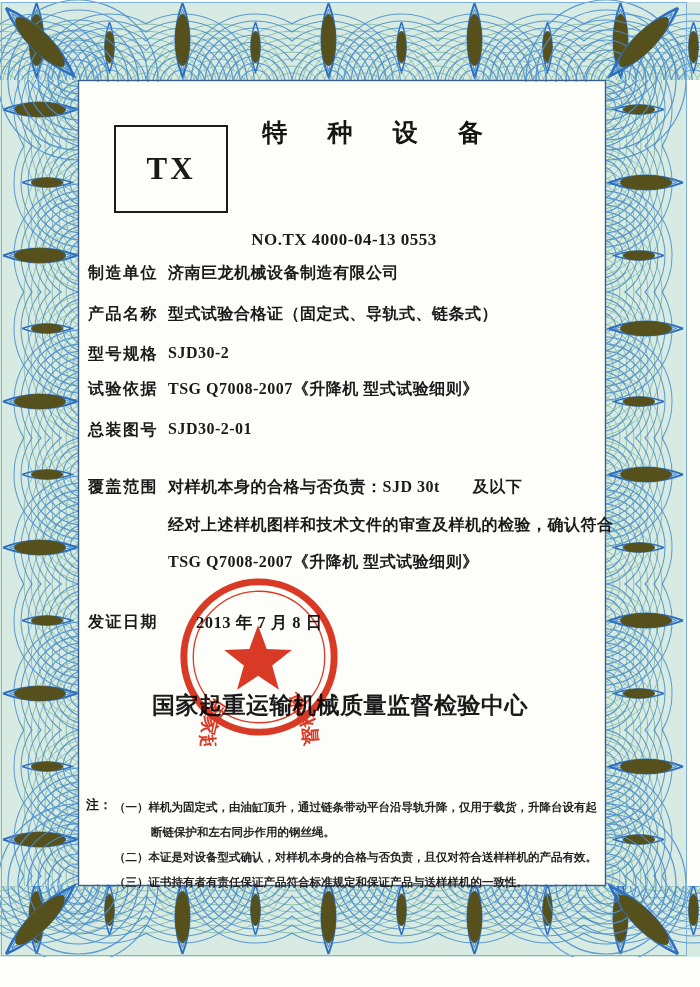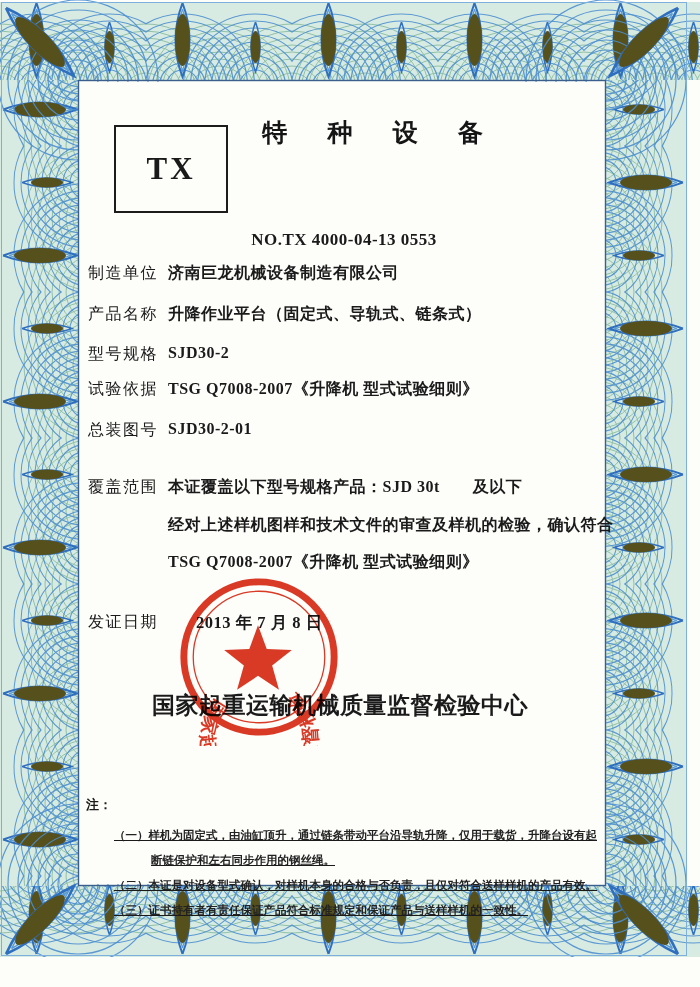--- a/index.html
+++ b/index.html
@@ -9,30 +9,30 @@
   .border-svg{position:absolute;left:0;top:0;z-index:0;}
   .abs{position:absolute;white-space:nowrap;}
   .tx-box{left:86px;top:125px;width:110px;height:84px;border:2.5px solid #1c1c1c;
           display:flex;align-items:center;justify-content:center;z-index:2;margin-left:28px;}
   .tx-box span{font-size:31px;font-weight:bold;letter-spacing:3px;}
   .titles{left:200px;top:116px;width:345px;text-align:center;z-index:2;}
   .title-small{font-size:25px;font-weight:600;letter-spacing:17px;text-indent:17px;color:#151515;}
   .title-main{font-size:42px;font-weight:bold;letter-spacing:2px;margin-top:3px;color:#0d0d0d;}
   .certno{left:78px;top:230px;width:532px;text-align:center;font-size:17px;font-weight:bold;
           letter-spacing:.5px;z-index:2;}
-  .lbl{position:absolute;left:88px;font-size:16px;font-weight:normal;letter-spacing:1.5px;}
+  .lbl{position:absolute;left:88px;font-size:16px;font-weight:bold;letter-spacing:1.5px;}
   .val{position:absolute;left:168px;font-size:16px;font-weight:bold;letter-spacing:.5px;}
   .r1{top:263px;} .r2{top:304px;} .r3{top:344px;} .r4{top:379px;} .r5{top:420px;}
   .c0{top:477px;} .c1{top:515px;} .c2{top:552px;}
   .dt{top:612px;}
   .date-val{left:196px;font-size:16.5px;}
   .org{left:78px;top:690px;width:524px;text-align:center;font-size:23px;font-weight:bold;
        letter-spacing:.5px;z-index:2;}
   .note-label{left:86px;top:796px;font-size:13px;font-weight:bold;z-index:2;}
-  .notes{position:absolute;left:114px;top:823px;width:490px;z-index:2;text-decoration:underline;}
+  .notes{position:absolute;left:114px;top:795px;width:490px;z-index:2;}
   .note-item{font-size:11.5px;font-weight:600;line-height:25px;
              padding-left:37px;text-indent:-37px;white-space:normal;color:#222;}
   .stamp{left:170px;top:568px;width:178px;height:178px;z-index:3;
          mix-blend-mode:multiply;opacity:.95;}
   .field-row{z-index:2;}
 </style>
 </head>
 <body>
 
 <div class="page">
@@ -159,38 +159,38 @@
   </div>
 
   <div class="abs certno">NO.TX 4000-04-13 0553</div>
 
   <div class="field-row">
     <span class="lbl r1">制造单位</span>
     <span class="val r1">济南巨龙机械设备制造有限公司</span>
   </div>
   <div class="field-row">
     <span class="lbl r2">产品名称</span>
-    <span class="val r2">升降作业平台（固定式、导轨式、链条式）</span>
+    <span class="val r2">型式试验合格证（固定式、导轨式、链条式）</span>
   </div>
   <div class="field-row">
     <span class="lbl r3">型号规格</span>
     <span class="val r3">SJD30-2</span>
   </div>
   <div class="field-row">
     <span class="lbl r4">试验依据</span>
     <span class="val r4">TSG Q7008-2007《升降机 型式试验细则》</span>
   </div>
   <div class="field-row">
     <span class="lbl r5">总装图号</span>
     <span class="val r5">SJD30-2-01</span>
   </div>
 
   <div class="field-row">
     <span class="lbl c0">覆盖范围</span>
-    <span class="val c0">本证覆盖以下型号规格产品：SJD 30t　　及以下</span>
+    <span class="val c0">对样机本身的合格与否负责：SJD 30t　　及以下</span>
     <span class="val c1">经对上述样机图样和技术文件的审查及样机的检验，确认符合</span>
     <span class="val c2">TSG Q7008-2007《升降机 型式试验细则》</span>
   </div>
 
   <div class="field-row">
     <span class="lbl dt">发证日期</span>
     <span class="val dt date-val">2013 年 7 月 8 日</span>
   </div>
 
   <div class="abs org">国家起重运输机械质量监督检验中心</div>

